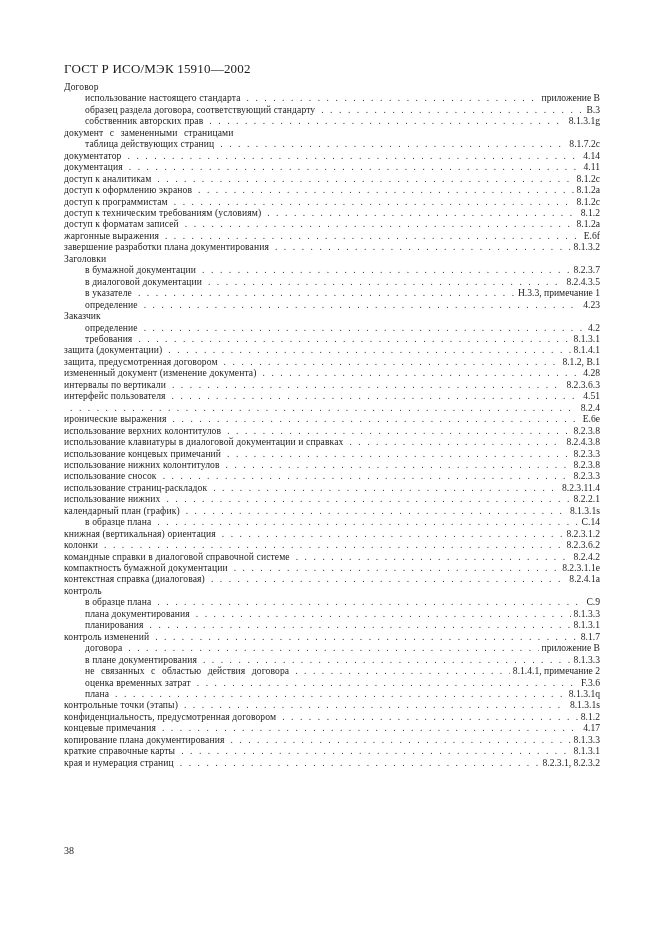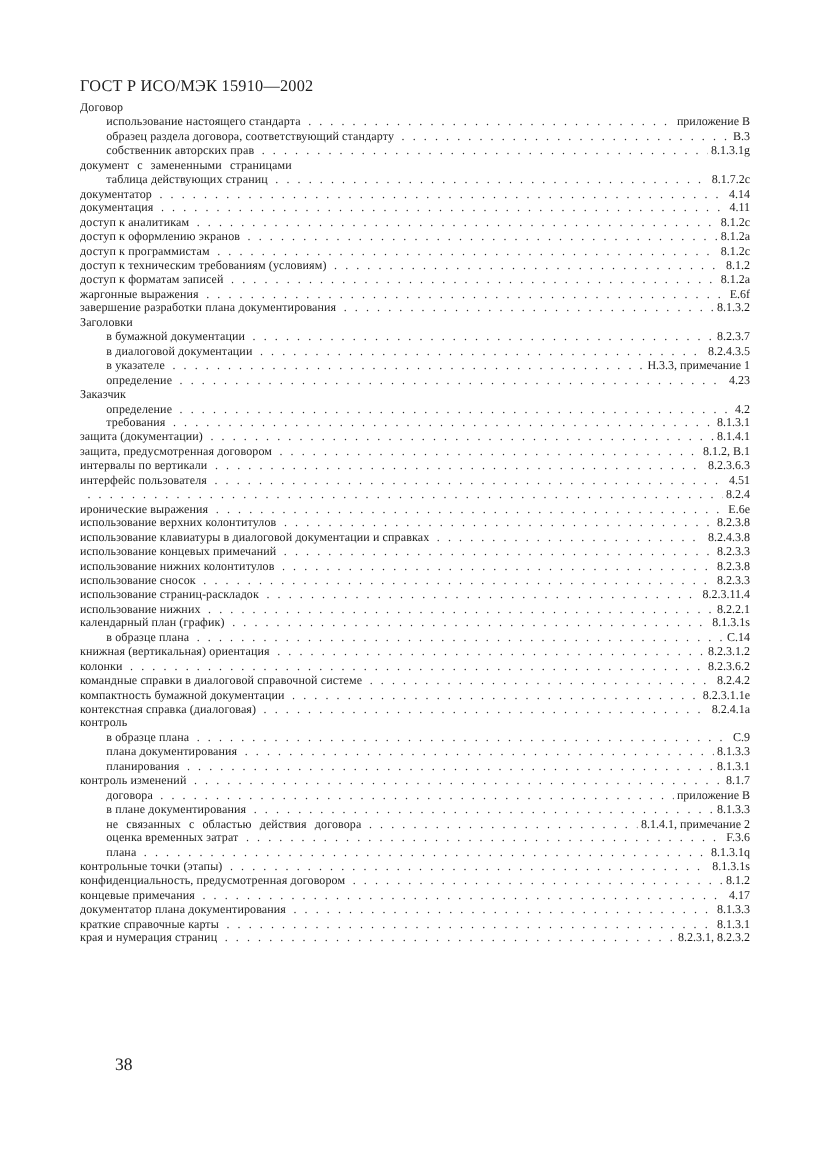--- a/index.html
+++ b/index.html
@@ -62,22 +62,21 @@
     letter-spacing: 6.5px;
     color: #2a2a2a;
   }
   .entry .ref {
     flex: 0 0 auto;
   }
   .page-number {
     position: absolute;
     top: 845px;
     left: 0;
-    font-size: 14px;
-    margin-left: 28px;
+    font-size: 10px;
   }
 </style>
 </head>
 <body>
 
 <div class="page">
   <div class="doc-header">ГОСТ Р ИСО/МЭК 15910—2002</div>
 
   <div class="index-list">
   <div class="entry indent-0 no-ref">
@@ -219,20 +218,25 @@
     <span class="leader"></span>
     <span class="ref">8.1.4.1</span>
   </div>
 
   <div class="entry indent-0">
     <span class="term">защита, предусмотренная договором</span>
     <span class="leader"></span>
     <span class="ref">8.1.2, В.1</span>
   </div>
 
+  <div class="entry indent-0">
+    <span class="term">измененный документ (изменение документа)</span>
+    <span class="leader"></span>
+    <span class="ref">4.28</span>
+  </div>
 
   <div class="entry indent-0">
     <span class="term">интервалы по вертикали</span>
     <span class="leader"></span>
     <span class="ref">8.2.3.6.3</span>
   </div>
 
   <div class="entry indent-0">
     <span class="term">интерфейс пользователя</span>
     <span class="leader"></span>
@@ -406,21 +410,21 @@
     <span class="ref">8.1.2</span>
   </div>
 
   <div class="entry indent-0">
     <span class="term">концевые примечания</span>
     <span class="leader"></span>
     <span class="ref">4.17</span>
   </div>
 
   <div class="entry indent-0">
-    <span class="term">документатор плана документирования</span>
+    <span class="term">копирование плана документирования</span>
     <span class="leader"></span>
     <span class="ref">8.1.3.3</span>
   </div>
 
   <div class="entry indent-0">
     <span class="term">краткие справочные карты</span>
     <span class="leader"></span>
     <span class="ref">8.1.3.1</span>
   </div>
 

